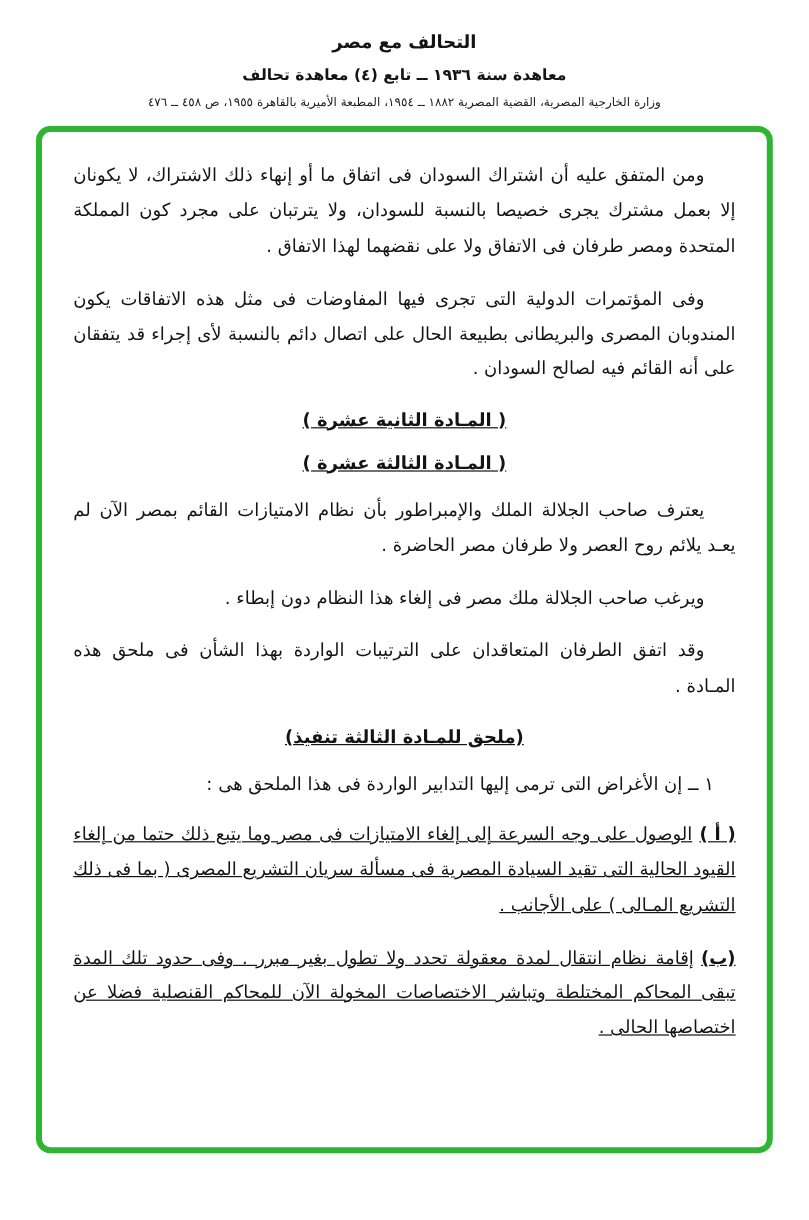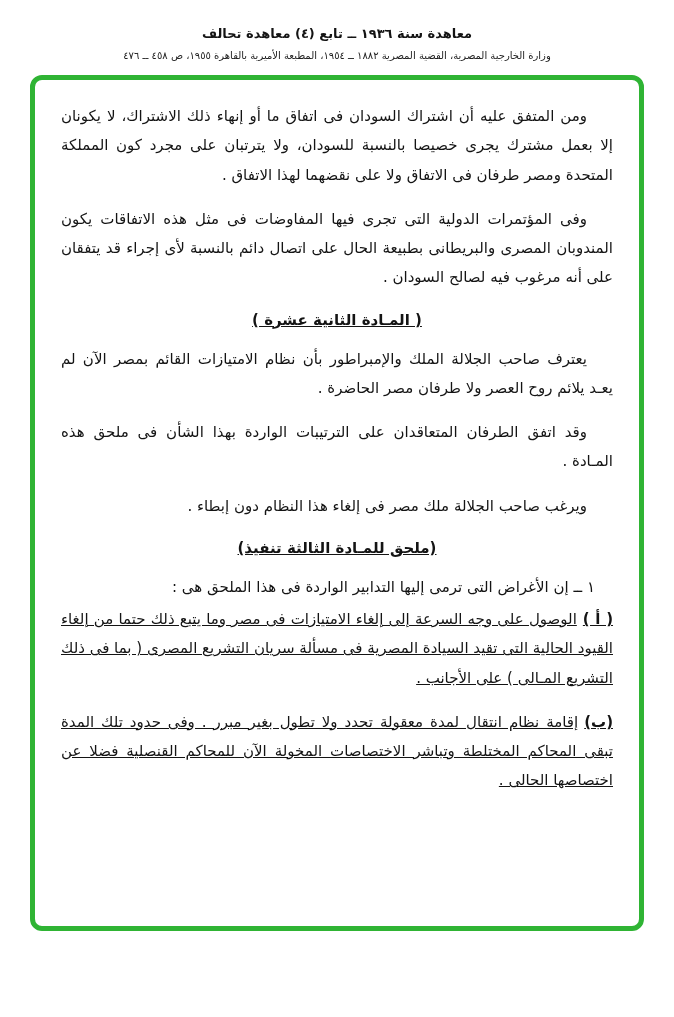--- a/index.html
+++ b/index.html
@@ -44,21 +44,21 @@
   }
   .para {
     font-size: 15px;
     line-height: 1.95;
     text-align: justify;
     margin: 0 0 15px 0;
     text-indent: 26px;
   }
   .para.numbered {
     text-indent: 18px;
-    margin-bottom: 3px;
+    margin-bottom: 13px;
   }
   .heading {
     text-align: center;
     font-size: 15px;
     font-weight: bold;
     margin: 18px 0 16px 0;
     text-decoration: underline;
   }
   .list-para {
     font-size: 15px;
@@ -72,40 +72,42 @@
     font-weight: bold;
     padding-left: 6px;
   }
 </style>
 </head>
 <body>
 
 <div class="page">
 
   <header class="doc-header">
+    <div class="doc-title">التحالف مع مصر</div>
     <div class="doc-subtitle">معاهدة سنة ١٩٣٦ ــ تابع (٤) معاهدة تحالف</div>
     <div class="doc-source">وزارة الخارجية المصرية، القضية المصرية ١٨٨٢ ــ ١٩٥٤، المطبعة الأميرية بالقاهرة ١٩٥٥، ص ٤٥٨ ــ ٤٧٦</div>
   </header>
 
   <div class="green-box">
 
 
     <p class="para">ومن المتفق عليه أن اشتراك السودان فى اتفاق ما أو إنهاء ذلك الاشتراك، لا يكونان إلا بعمل مشترك يجرى خصيصا بالنسبة للسودان، ولا يترتبان على مجرد كون المملكة المتحدة ومصر طرفان فى الاتفاق ولا على نقضهما لهذا الاتفاق .</p>
 
-    <p class="para">وفى المؤتمرات الدولية التى تجرى فيها المفاوضات فى مثل هذه الاتفاقات يكون المندوبان المصرى والبريطانى بطبيعة الحال على اتصال دائم بالنسبة لأى إجراء قد يتفقان على أنه مرغوب فيه لصالح السودان .</p>
+    <p class="para">وفى المؤتمرات الدولية التى تجرى فيها المفاوضات فى مثل هذه الاتفاقات يكون المندوبان المصرى والبريطانى بطبيعة الحال على اتصال دائم بالنسبة لأى إجراء قد يتفقان على أنه القائم فيه لصالح السودان .</p>
 
     <div class="heading">( المـادة الثانية عشرة )</div>
 
 
+    <div class="heading">( المـادة الثالثة عشرة )</div>
 
     <p class="para">يعترف صاحب الجلالة الملك والإمبراطور بأن نظام الامتيازات القائم بمصر الآن لم يعـد يلائم روح العصر ولا طرفان مصر الحاضرة .</p>
 
+    <p class="para">ويرغب صاحب الجلالة ملك مصر فى إلغاء هذا النظام دون إبطاء .</p>
+
     <p class="para">وقد اتفق الطرفان المتعاقدان على الترتيبات الواردة بهذا الشأن فى ملحق هذه المـادة .</p>
-
-    <p class="para">ويرغب صاحب الجلالة ملك مصر فى إلغاء هذا النظام دون إبطاء .</p>
 
     <div class="heading">(ملحق للمـادة الثالثة تنفيذ)</div>
 
     <p class="para numbered">١ ــ إن الأغراض التى ترمى إليها التدابير الواردة فى هذا الملحق هى :</p>
 
     <p class="list-para"><span class="list-marker">( أ )</span><span>الوصول على وجه السرعة إلى إلغاء الامتيازات فى مصر وما يتبع ذلك حتما من إلغاء القيود الحالية التى تقيد السيادة المصرية فى مسألة سريان التشريع المصرى ( بما فى ذلك التشريع المـالى ) على الأجانب .</span></p>
 
     <p class="list-para"><span class="list-marker">(ب)</span><span>إقامة نظام انتقال لمدة معقولة تحدد ولا تطول بغير مبرر . وفى حدود تلك المدة تبقى المحاكم المختلطة وتباشر الاختصاصات المخولة الآن للمحاكم القنصلية فضلا عن اختصاصها الحالى .</span></p>
 
   </div>

